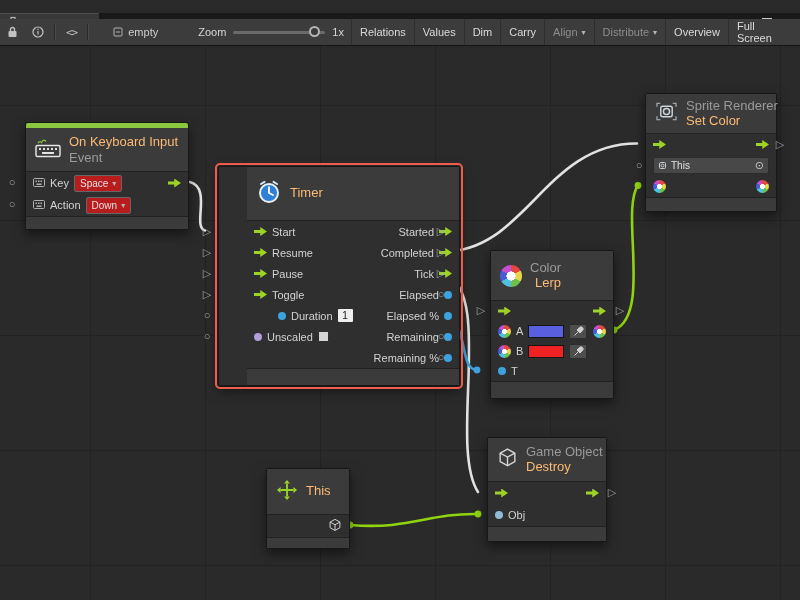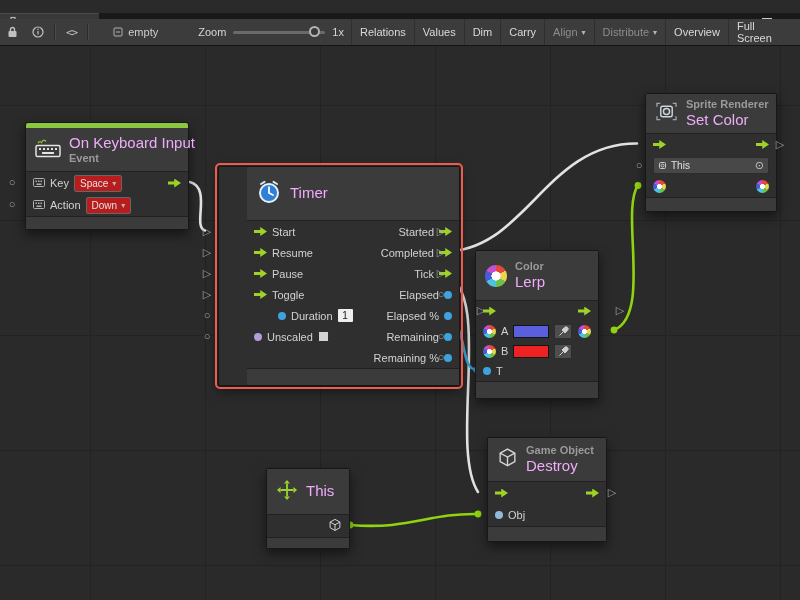--- a/index.html
+++ b/index.html
@@ -38,22 +38,22 @@
   .wB{stroke:#3da2dd;stroke-width:2.6;fill:none;stroke-linecap:round;}
   .wG{stroke:#8fd40e;stroke-width:2.6;fill:none;stroke-linecap:round;}
   .fB{fill:#3da2dd;}.fG{fill:#8fd40e;}
 
   
   .node{position:absolute;z-index:2;background:#2f2f2f;border:1px solid #171717;border-radius:2px;box-shadow:0 5px 12px rgba(0,0,0,.5);}
   .node.selected{outline:2px solid #ef5b4c;outline-offset:1px;padding-left:28px;}
   .accent{height:5px;background:#8bc63f;border-radius:2px 2px 0 0;}
   .nhead{background:#3b3b3b;display:flex;align-items:center;gap:8px;padding:0 9px;border-bottom:1px solid #212121;box-sizing:border-box;}
   .ht{display:flex;flex-direction:column;justify-content:center;}
-  .ntitle{font-size:15px;color:#f0abfc;line-height:1.25;white-space:nowrap;}
-  .nsub{font-size:11px;color:#9a9a9a;line-height:1.2;white-space:nowrap;font-weight:bold;}
+  .ntitle{font-size:13px;color:#fdba74;line-height:1.25;white-space:nowrap;}
+  .nsub{font-size:13px;color:#9a9a9a;line-height:1.2;white-space:nowrap;}
   .nfoot{background:#3b3b3b;border-top:1px solid #212121;}
   .row{display:flex;align-items:center;gap:5px;padding:0 7px;color:#d2d2d2;font-size:11px;white-space:nowrap;}
   .rgrp{margin-left:auto;display:flex;align-items:center;gap:5px;}
   .farrow{width:13px;height:9px;background:#9ed326;flex:0 0 auto;
     clip-path:polygon(0 32%,48% 32%,48% 0,100% 50%,48% 100%,48% 68%,0 68%);}
   .dot{width:8px;height:8px;border-radius:50%;background:#3da2dd;flex:0 0 auto;}
   .dot.bool{background:#b39ddb;}
   .wheel{border-radius:50%;flex:0 0 auto;}
   .w13{width:13px;height:13px;background:radial-gradient(circle,#ffffff 0 2.6px,rgba(0,0,0,0) 2.7px),conic-gradient(#e4483f 0 60deg,#e8d44d 0 120deg,#6fc04a 0 180deg,#4ec3e0 0 240deg,#4a5bd8 0 300deg,#c44fd0 0);}
   .w22{width:22px;height:22px;background:radial-gradient(circle,#ffffff 0 4.5px,rgba(0,0,0,0) 4.6px),conic-gradient(#e4483f 0 60deg,#e8d44d 0 120deg,#6fc04a 0 180deg,#4ec3e0 0 240deg,#4a5bd8 0 300deg,#c44fd0 0);}
@@ -295,21 +295,21 @@
         <div class="row" style="height:21px;">
           <span class="rgrp">
               <span>Remaining %</span>
               <span class="dot"></span>
             </span>
         </div>
       </div>
       <div class="nfoot" style="height:16px;"></div>
     </div>
 
-    <div class="node" style="left:475px;top:205px;width:122px;">
+    <div class="node" style="left:490px;top:205px;width:122px;text-align:right;">
       <div class="nhead" style="height:50px;">
         <span class="wheel w22"></span>
         <div class="ht">
           <div class="nsub">Color</div>
           <div class="ntitle">Lerp</div>
         </div>
       </div>
       <div>
         <div class="row" style="height:20px;">
           <span class="farrow"></span>

